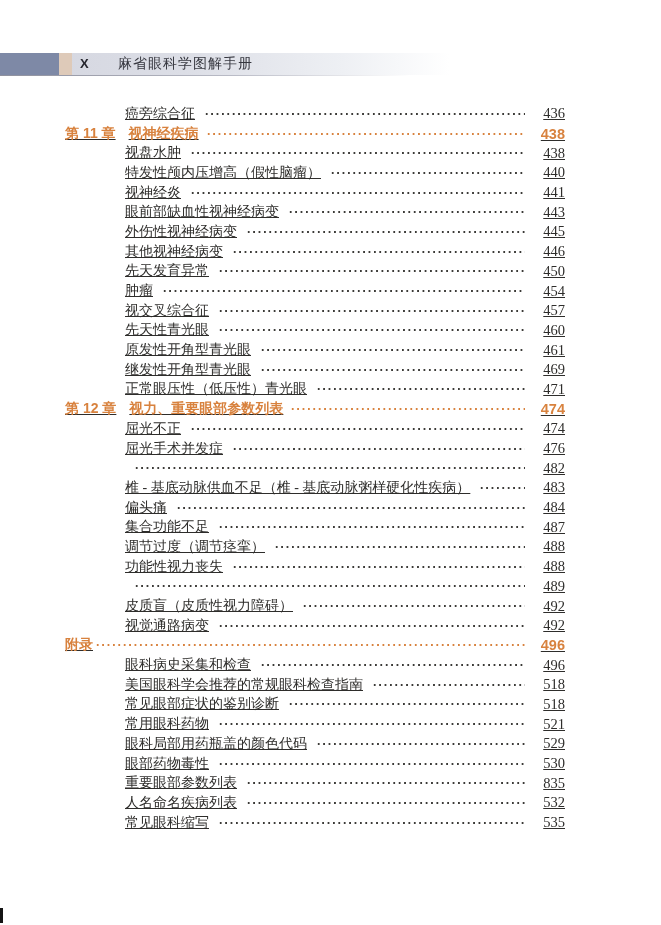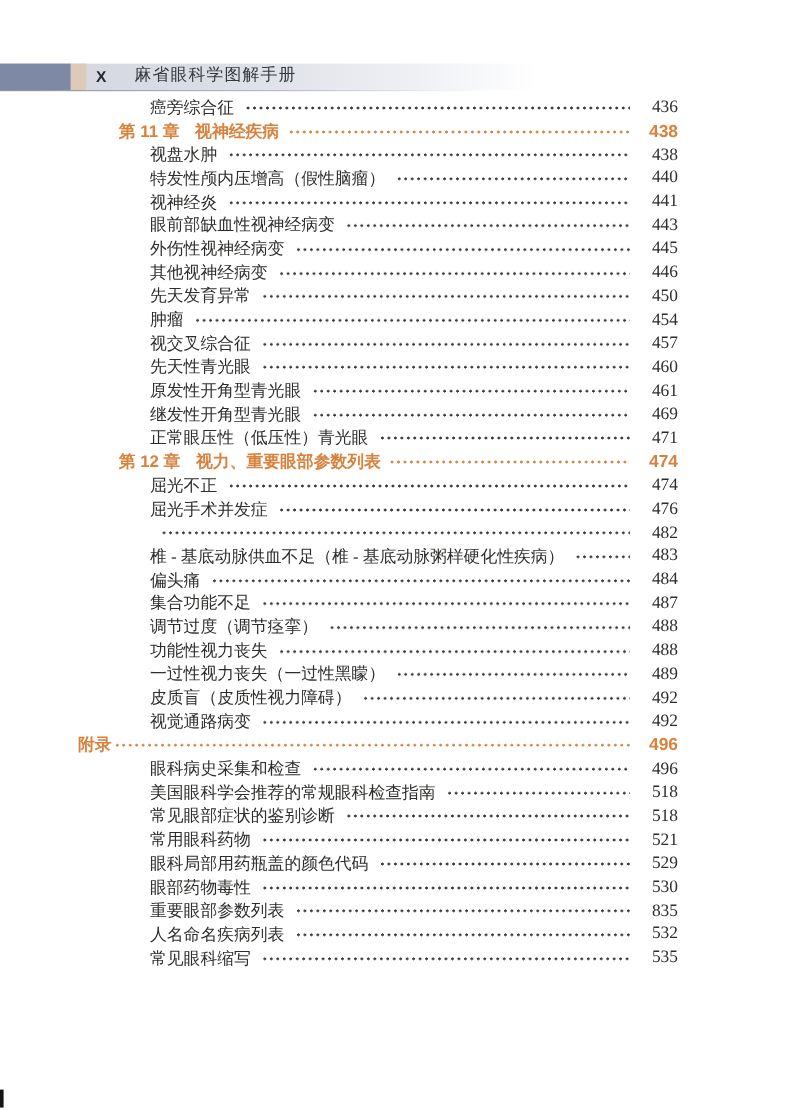--- a/index.html
+++ b/index.html
@@ -18,36 +18,36 @@
     background:linear-gradient(90deg,#8f919e 0%,#b9bbc6 35%,rgba(255,255,255,0) 62%);
   }
   .header-blue{position:absolute;left:0;top:0;width:59px;height:22px;background:#7e89a6;}
   .header-salmon{position:absolute;left:59px;top:0;width:13px;height:22px;background:#decab9;}
   .header-pageno{
     position:absolute;left:80px;top:0;height:22px;line-height:22px;
     font-family:"Liberation Sans","DejaVu Sans",sans-serif;
     font-weight:bold;font-size:13px;color:#26262e;
   }
   .header-title{
-    position:absolute;left:112px;top:0;height:22px;line-height:22px;
+    position:absolute;left:118px;top:0;height:22px;line-height:22px;
     font-size:14px;letter-spacing:1px;color:#36373f;text-align:center;
   }
   
   .toc{
-    position:absolute;left:65px;top:80px;width:500px;
+    position:absolute;left:65px;top:104px;width:500px;text-decoration:underline;
   }
   .row{
     display:flex;align-items:center;height:19.7px;font-size:14px;
   }
   .row.sub{padding-left:60px;color:#2e2d2b;}
   .row.chapter,.row.appendix{
     font-family:"Liberation Sans","DejaVu Sans",sans-serif;
     font-weight:bold;color:#d8823e;
   }
-  .chap-no{white-space:nowrap;margin-right:13px;margin-left:34px;}
+  .chap-no{white-space:nowrap;margin-right:13px;}
   .title{white-space:nowrap;}
   .leader{
     flex:1;min-width:8px;height:6px;align-self:center;
     background-image:radial-gradient(circle,currentColor 1px,transparent 1.35px);
     background-size:5.4px 6px;background-repeat:repeat-x;background-position:left center;
   }
   .row.sub .leader{color:#3b3a37;margin:0 6px 0 9px;}
   .row.chapter .leader{color:#d8823e;margin:0 6px 0 7px;}
   .row.appendix .leader{color:#d8823e;margin:0 6px 0 2px;}
   .pageno{
@@ -186,21 +186,20 @@
       <span class="title">调节过度（调节痉挛）</span>
       <span class="leader"></span>
       <span class="pageno">488</span>
     </div>
     <div class="row sub">
       <span class="title">功能性视力丧失</span>
       <span class="leader"></span>
       <span class="pageno">488</span>
     </div>
     <div class="row sub">
-      <span class="title">一过性视力丧失（一过性黑矇）</span>
       <span class="leader"></span>
       <span class="pageno">489</span>
     </div>
     <div class="row sub">
       <span class="title">皮质盲（皮质性视力障碍）</span>
       <span class="leader"></span>
       <span class="pageno">492</span>
     </div>
     <div class="row sub">
       <span class="title">视觉通路病变</span>

